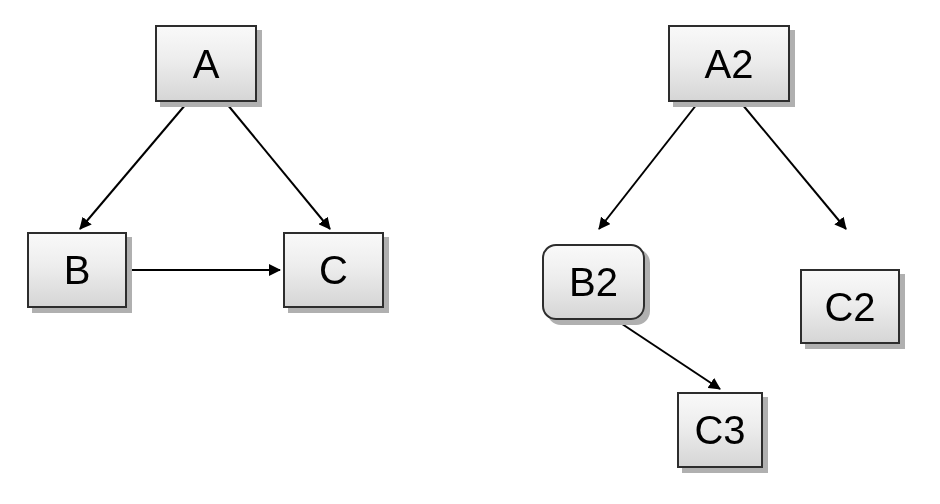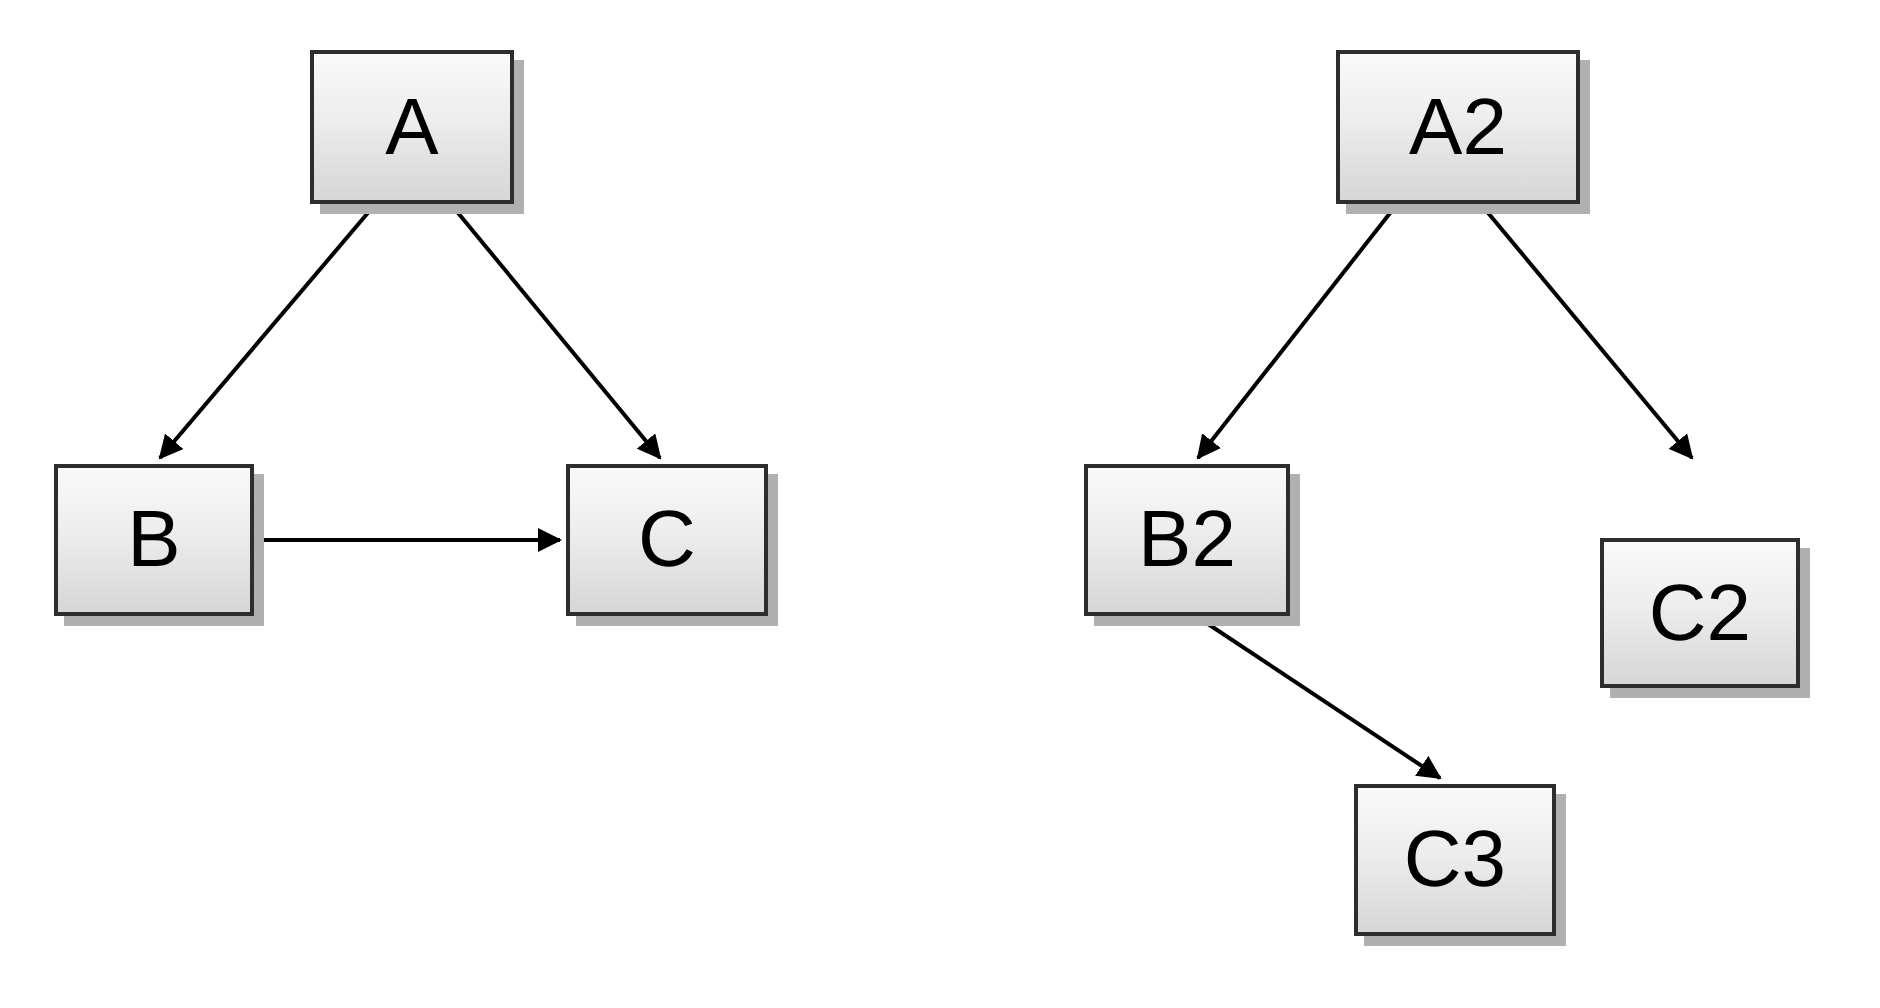--- a/index.html
+++ b/index.html
@@ -69,23 +69,23 @@
       </div>
       <div class="node" style="left: 27px; top: 232px; width: 100px; height: 76px;">
         <span class="node-label">B</span>
       </div>
       <div class="node" style="left: 283px; top: 232px; width: 101px; height: 76px;">
         <span class="node-label">C</span>
       </div>
       <div class="node" style="left: 668px; top: 25px; width: 122px; height: 77px;">
         <span class="node-label">A2</span>
       </div>
-      <div class="node" style="left: 542px; top: 232px; width: 103px; height: 76px;">
+      <div class="node" style="left: 542px; top: 244px; width: 103px; height: 76px; border-radius: 14px;">
         <span class="node-label">B2</span>
       </div>
       <div class="node" style="left: 800px; top: 232px; width: 100px; height: 75px; margin-top: 37px;">
         <span class="node-label">C2</span>
       </div>
-      <div class="node" style="left: 677px; top: 392px; width: 101px; height: 76px;">
+      <div class="node" style="left: 677px; top: 392px; width: 86px; height: 76px;">
         <span class="node-label">C3</span>
       </div>
     </div>
 </div>
 
 </body></html>

